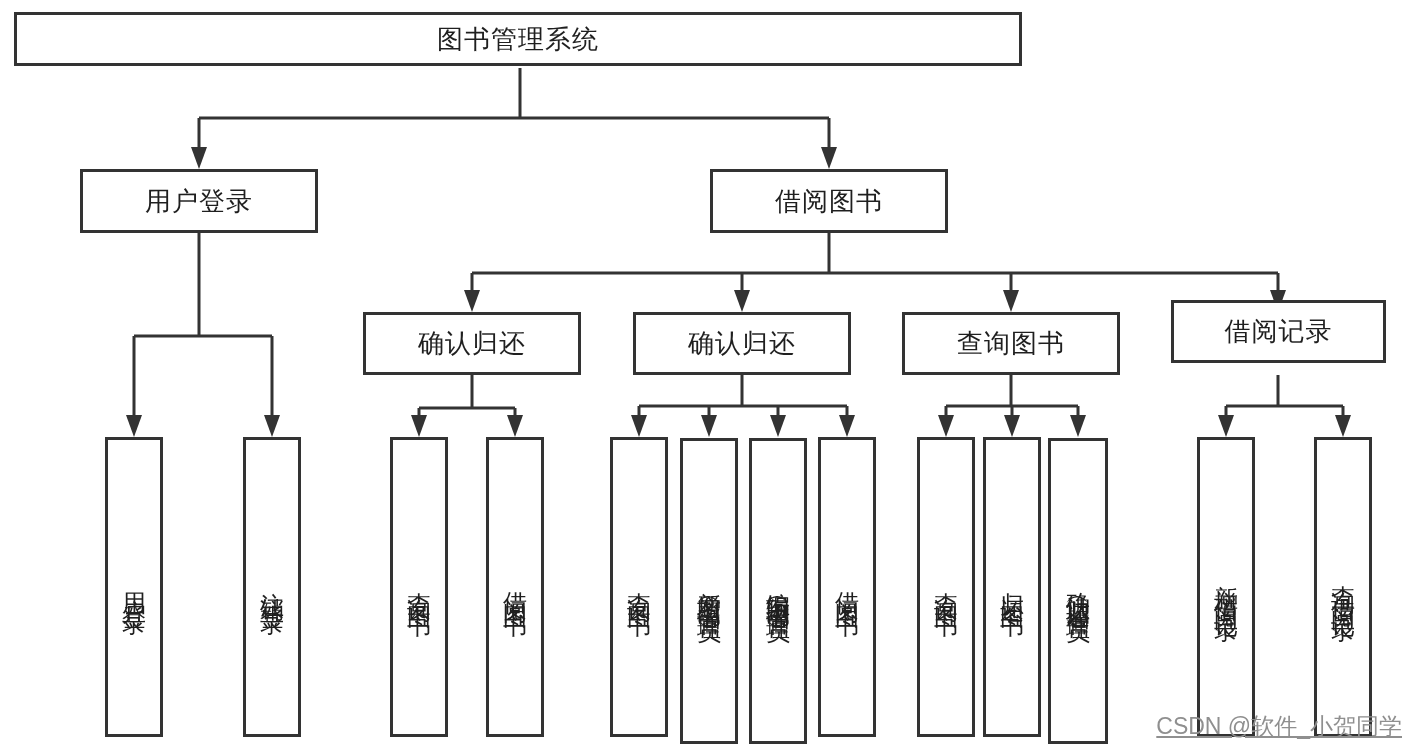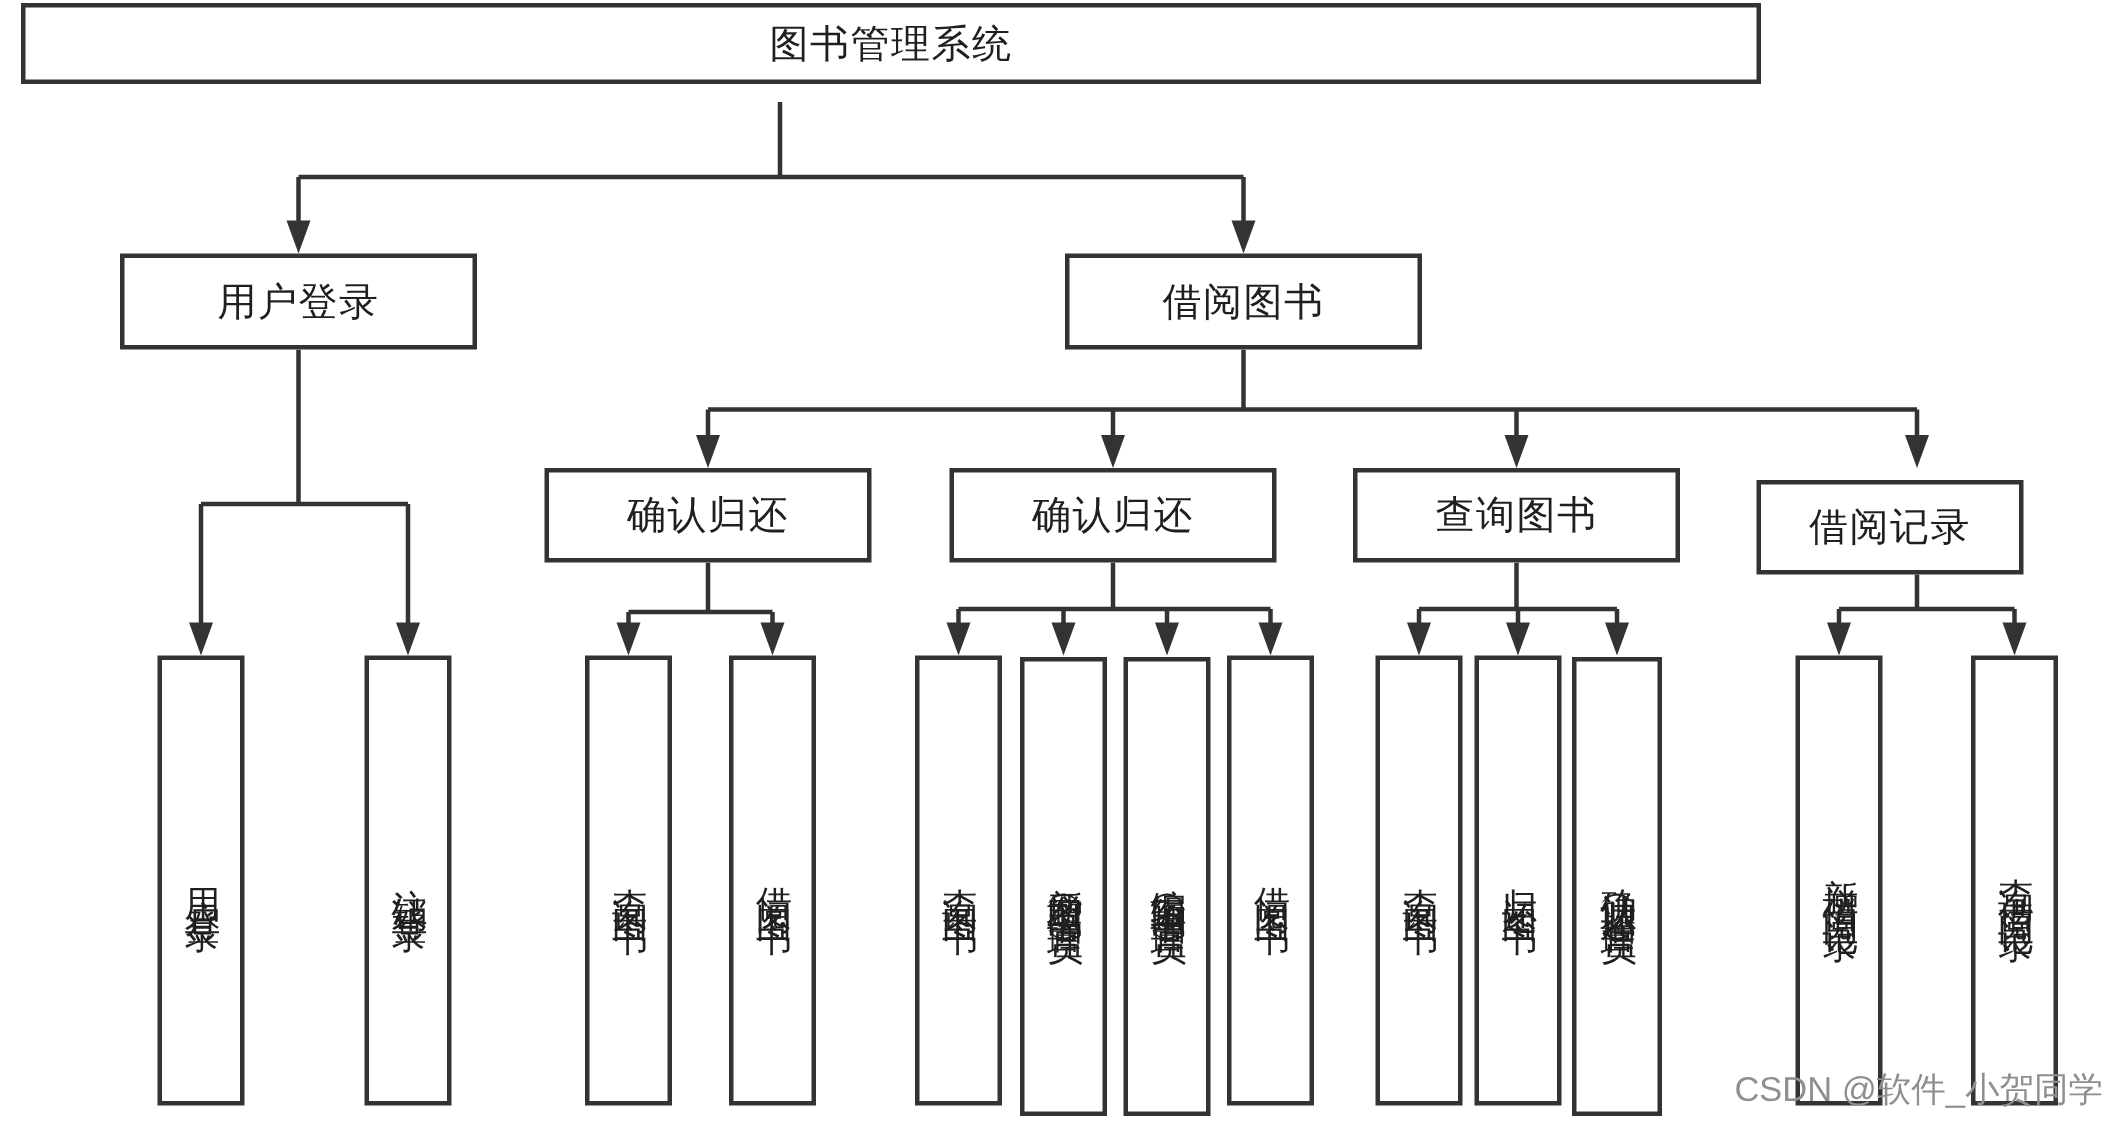--- a/index.html
+++ b/index.html
@@ -21,21 +21,21 @@
     font-size:24px; letter-spacing:7px; line-height:1;
     white-space:nowrap;
   }
   .v.tight { letter-spacing:4px; }
   #connectors { position:absolute; left:0; top:0; }
   #connectors path { stroke:var(--line); stroke-width:3; fill:none; }
   #connectors polygon { fill:var(--line); stroke:none; }
   #watermark {
     position:absolute; left:1152px; top:711px; width:250px;
     font-size:23px; color:var(--wm); white-space:nowrap;
-    text-align:right; z-index:5;
+    text-align:right; z-index:5;text-decoration:underline;
   }
 </style>
 </head>
 <body>
 
 <div id="stage">
 
   <svg id="connectors" width="1405" height="747" viewBox="0 0 1405 747">
 
     <g>
@@ -79,29 +79,29 @@
       <polygon points="1078,437 1070,415 1086,415"></polygon>
     </g>
 
     <g>
       <path d="M1278 375 V406 M1226 406 H1343 M1226 406 V417 M1343 406 V417"></path>
       <polygon points="1226,437 1218,415 1234,415"></polygon>
       <polygon points="1343,437 1335,415 1351,415"></polygon>
     </g>
   </svg>
 
-  <div class="box h" style="left:14px; top:2px; width:1160px; height:54px">图书管理系统</div>
+  <div class="box h" style="left:14px; top:12px; width:1008px; height:54px">图书管理系统</div>
 
   <div class="box h" style="left:80px; top:169px; width:238px; height:64px">用户登录</div>
   <div class="box h" style="left:710px; top:169px; width:238px; height:64px">借阅图书</div>
 
   <div class="box h" style="left:363px; top:312px; width:218px; height:63px">确认归还</div>
   <div class="box h" style="left:633px; top:312px; width:218px; height:63px">确认归还</div>
   <div class="box h" style="left:902px; top:312px; width:218px; height:63px">查询图书</div>
-  <div class="box h" style="left:1171px; top:320px; width:178px; height:63px">借阅记录</div>
+  <div class="box h" style="left:1171px; top:300px; width:215px; height:63px">借阅记录</div>
 
   <div class="box v" style="left:105px; top:437px; width:58px; height:300px">用户登录</div>
   <div class="box v" style="left:243px; top:437px; width:58px; height:300px">注销登录</div>
 
   <div class="box v" style="left:390px; top:437px; width:58px; height:300px">查询图书</div>
   <div class="box v" style="left:486px; top:437px; width:58px; height:300px">借阅图书</div>
 
   <div class="box v" style="left:610px; top:437px; width:58px; height:300px">查询图书</div>
   <div class="box v tight" style="left:680px; top:438px; width:58px; height:306px">新增图书（管理员）</div>
   <div class="box v tight" style="left:749px; top:438px; width:58px; height:306px">编辑图书（管理员）</div>

